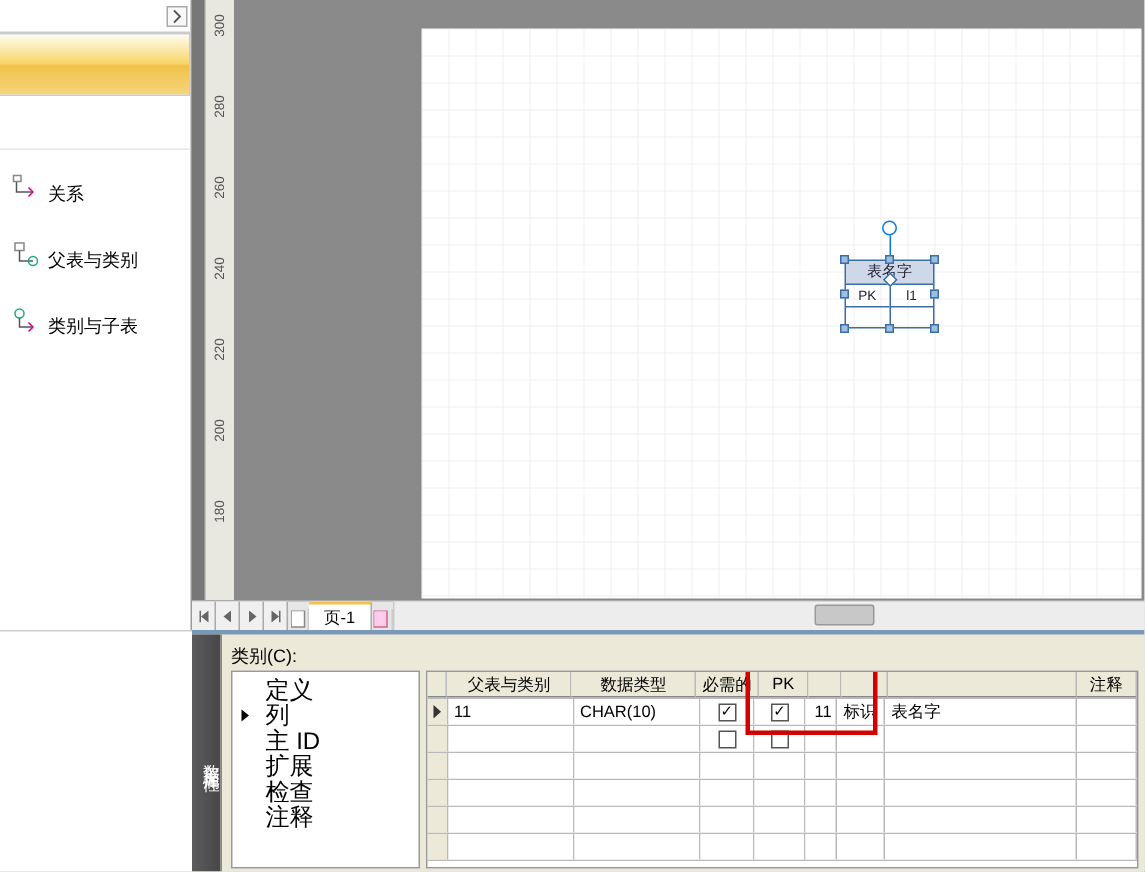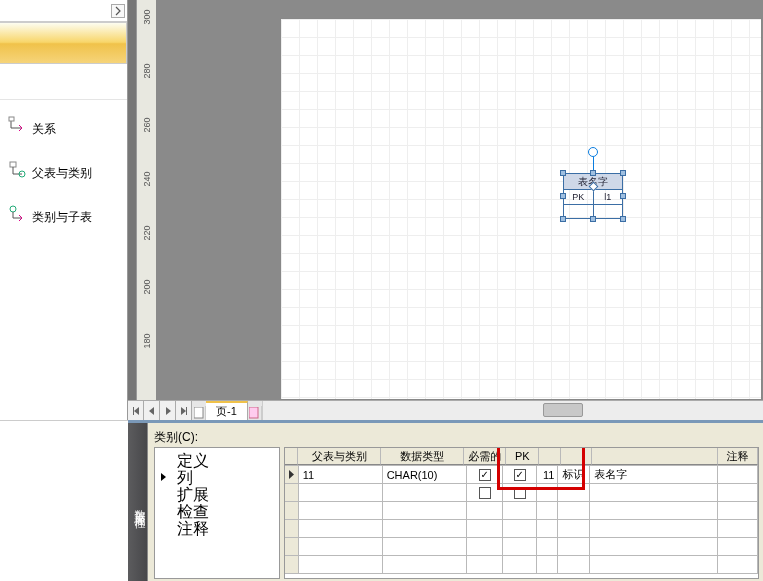--- a/index.html
+++ b/index.html
@@ -218,20 +218,21 @@
 
   <div class="left-dark"></div>
 
   <div class="prop-panel">
     <div class="side-tab"><span>数据库属性</span></div>
     <div class="cat-label">类别(C):</div>
 
     <div class="tree">
       <div class="tree-item">定义</div>
       <div class="tree-item sel arrow" style="position:relative">列</div>
+      <div class="tree-item">主 ID</div>
       <div class="tree-item">扩展</div>
       <div class="tree-item">检查</div>
       <div class="tree-item">注释</div>
     </div>
 
     <div class="grid-area">
       <div class="grid-row hdr">
         <div class="gcell rowhdr"></div>
         <div class="gcell c-phys" style="justify-content:center">父表与类别</div>
         <div class="gcell c-type" style="justify-content:center">数据类型</div>

